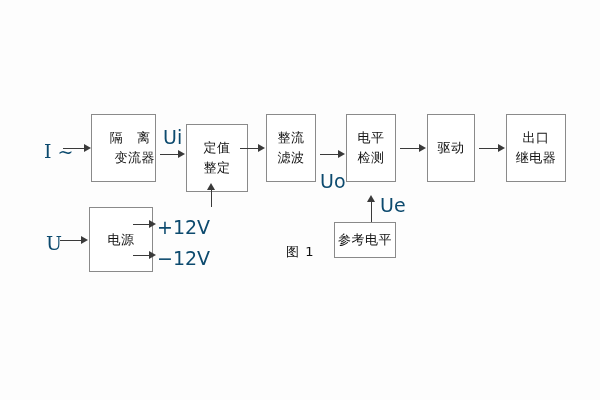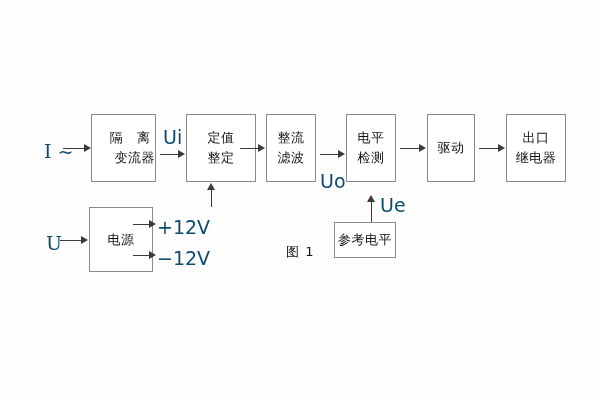--- a/index.html
+++ b/index.html
@@ -94,21 +94,21 @@
 
   <div class="box" style="left:91px; top:114px; width:65px; height:68px;align-items:flex-end;">
     <span class="line spaced">隔 离</span>
     <span class="line">变流器</span>
   </div>
 
   <div class="label" style="left:163px; top:126px;">Ui</div>
   <div class="hline" style="left:160px; top:154px; width:19px;"></div>
   <div class="arrow-r" style="left:178px; top:150px;"></div>
 
-  <div class="box" style="left:186px; top:114px; width:70px; height:68px;">
+  <div class="box" style="left:186px; top:124px; width:62px; height:68px;">
     <span class="line">定值</span>
     <span class="line">整定</span>
   </div>
 
   <div class="hline" style="left:240px; top:148px; width:19px;"></div>
   <div class="arrow-r" style="left:258px; top:144px;"></div>
 
   <div class="box" style="left:266px; top:114px; width:50px; height:68px;">
     <span class="line">整流</span>
     <span class="line">滤波</span>

